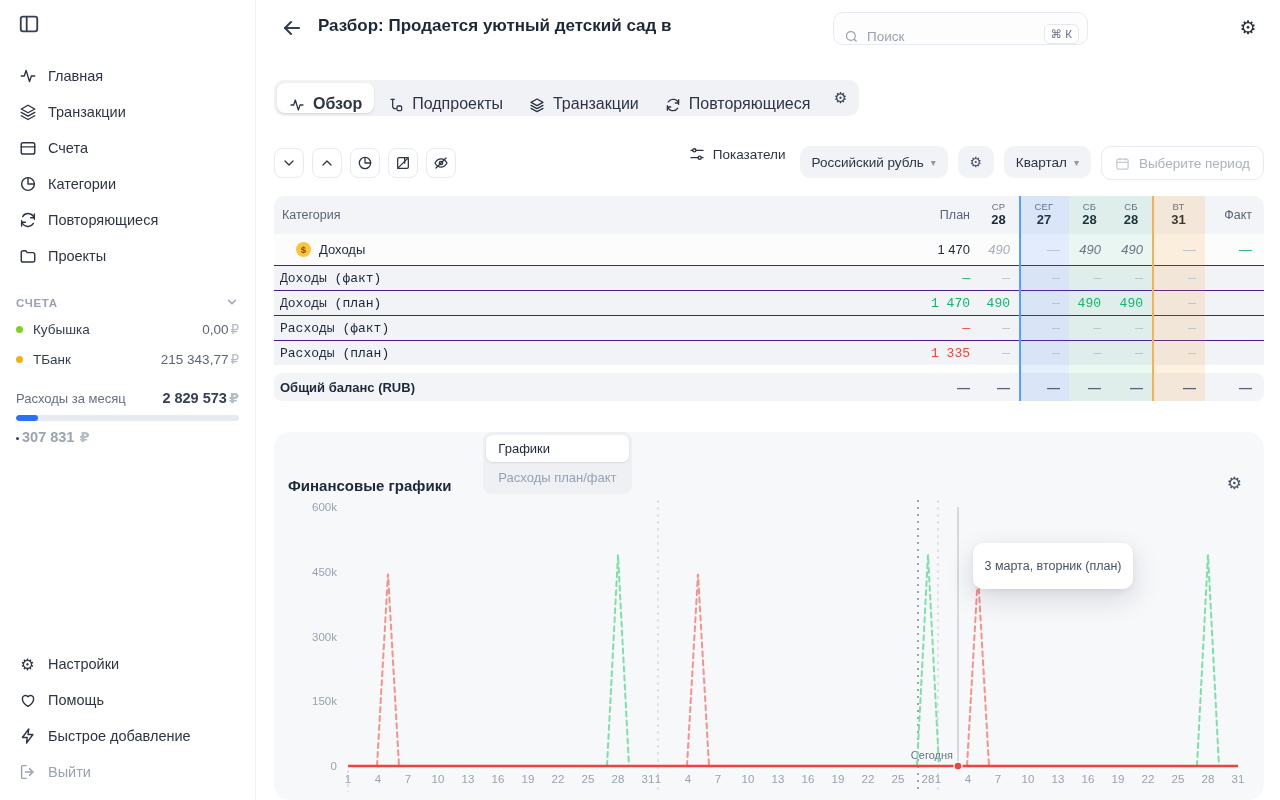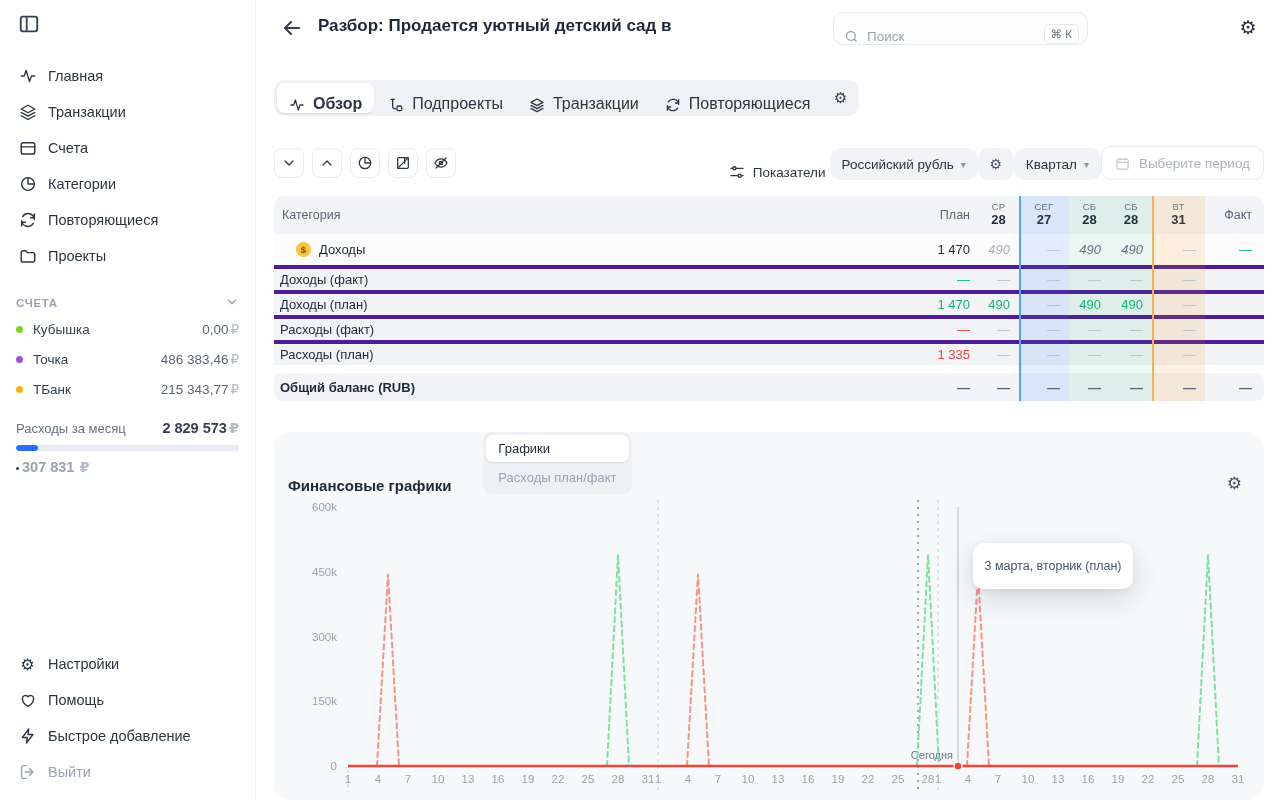--- a/index.html
+++ b/index.html
@@ -51,40 +51,40 @@
   .tab { display:flex; align-items:flex-end; gap:8px; height:30px; padding:0 12px; border-radius:8px; font-size:16px; color:#2c3544; cursor:pointer; white-space:nowrap; }
   .tab svg { width:16px; height:16px; }
   .tab.active { background:#fff; box-shadow:0 1px 2px rgba(16,24,40,.12); font-weight:600; }
   .tab-gear { width:32px; height:30px; border:none; background:none; color:#344054; font-size:15px; cursor:pointer; }
 
   
   .toolbar { position:absolute; left:18px; top:146px; width:990px; display:flex; justify-content:space-between; align-items:center; }
   .tb-left { display:flex; gap:8px; }
   .icon-btn { width:30px; height:30px; border:1px solid #e7eaf0; background:#fff; border-radius:8px; color:#2c3544; display:flex; align-items:center; justify-content:center; cursor:pointer; }
   .icon-btn svg { width:16px; height:16px; }
-  .tb-right { display:flex; align-items:flex-end; }
+  .tb-right { display:flex; align-items:flex-start; gap:10px; }
   .metrics { display:flex; align-items:center; gap:8px; font-size:13.5px; color:#2c3544; margin-right:4px; }
   .metrics svg { width:16px; height:16px; }
   .pill { display:flex; align-items:center; gap:7px; height:32px; padding:0 12px; background:#f1f3f6; border:none; border-radius:10px; font-size:13.5px; color:#2c3544; cursor:pointer; font-family:inherit; }
   .pill .chev { color:#8d97a6; font-size:10px; }
   .pill.sq { width:36px; justify-content:center; padding:0; font-size:14px; color:#475467; }
   .period { display:flex; align-items:center; gap:9px; height:34px; padding:0 13px; background:#fff; border:1px solid #e7eaf0; border-radius:10px; font-size:13.5px; color:#aab2bf; cursor:default; }
   .period svg { width:15px; height:15px; color:#c3cad4; }
 
   
   .tbl { position:absolute; left:18px; top:196px; width:990px; font-size:13px; }
   .trow { display:grid; grid-template-columns:643px 61px 41px 50px 41px 42px 53px 59px; align-items:center; position:relative; }
   .thead { height:38px; background:#f2f4f7; border-radius:10px 10px 0 0; color:#5b6575; }
   .thead .c-cat { font-size:12.5px; padding-left:8px; }
   .thead .c-plan, .thead .c-fact { font-size:12.5px; text-align:right; }
   .dayhead { text-align:center; line-height:1.15; }
   .dayhead .dow { font-size:9.5px; color:#667085; letter-spacing:.02em; }
   .dayhead .num { font-size:13px; font-weight:700; color:#1d2939; }
   .row-parent { height:31px; background:#fcfcfd; }
-  .row-sub { height:25px; background:#f1f3f6; border-top:4px solid #4c1d95; }
+  .row-sub { height:25px; background:#f1f3f6; border-top:1px solid #4c1d95;font-family:Liberation Mono, monospace; }
   .row-total { height:28px; background:#f2f4f7; border-radius:8px; margin-top:8px; font-weight:700; }
   .c-cat { display:flex; align-items:center; gap:8px; padding-left:6px; position:relative; z-index:2; }
   .row-parent .c-cat { padding-left:22px; }
   .money-icon { width:15px; height:15px; border-radius:50%; background:#fcc33c; color:#7a5200; font-size:9.5px; font-weight:700; display:flex; align-items:center; justify-content:center; }
   .cell { text-align:right; padding-right:9px; position:relative; z-index:2; font-variant-numeric:tabular-nums; }
   .c-plan { padding-right:8px; }
   .c-fact { padding-right:12px; }
   .t-dark { color:#1d2939; }
   .t-slate { color:#5b6575; }
   .t-green { color:#12b76a; }
@@ -186,25 +186,20 @@
           <svg width="14" height="14" viewBox="0 0 24 24" fill="none" stroke="currentColor" stroke-width="2.4" stroke-linecap="round">
               <path d="M6 9l6 6 6-6"></path>
             </svg>
         </span>
       </div>
       <div id="accounts-list">
           <div class="acc-row">
             <span class="acc-dot" style="background: rgb(124, 211, 33);"></span>
             <span class="acc-name">Кубышка</span>
             <span class="acc-amt">0,00<span class="rub">₽</span></span>
-          </div>
-          <div class="acc-row">
-            <span class="acc-dot" style="background: rgb(155, 81, 224);"></span>
-            <span class="acc-name">Точка</span>
-            <span class="acc-amt">486 383,46<span class="rub">₽</span></span>
           </div>
           <div class="acc-row">
             <span class="acc-dot" style="background: rgb(242, 176, 23);"></span>
             <span class="acc-name">ТБанк</span>
             <span class="acc-amt">215 343,77<span class="rub">₽</span></span>
           </div>
         </div>
       <div class="month-exp">
         <span class="lbl">Расходы за месяц</span>
         <span class="val"><span>2 829 573</span><span class="rub">₽</span></span>

